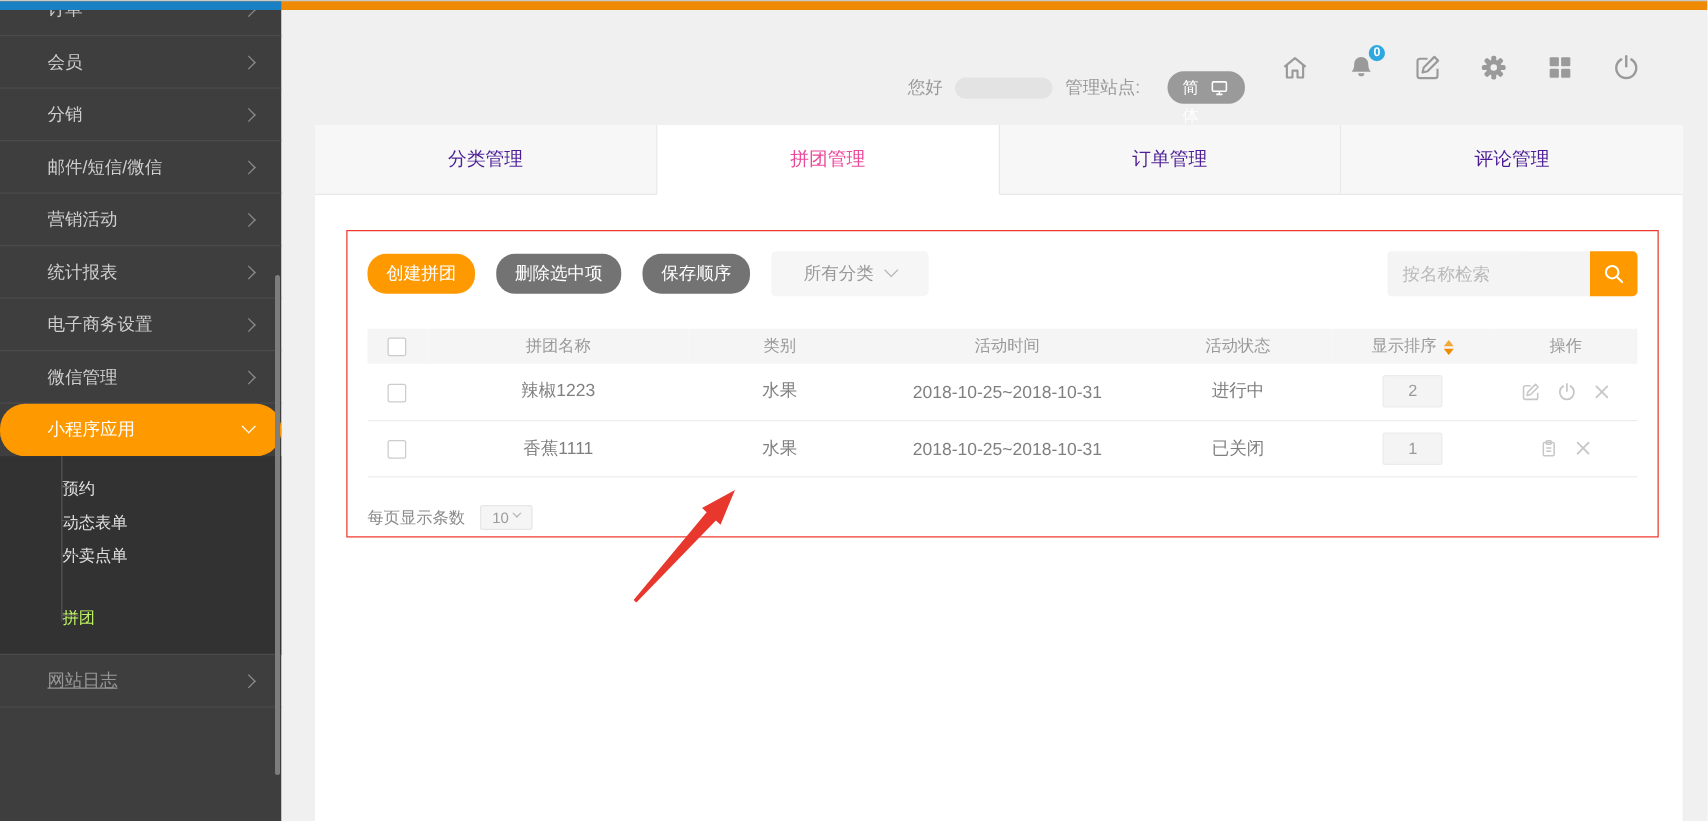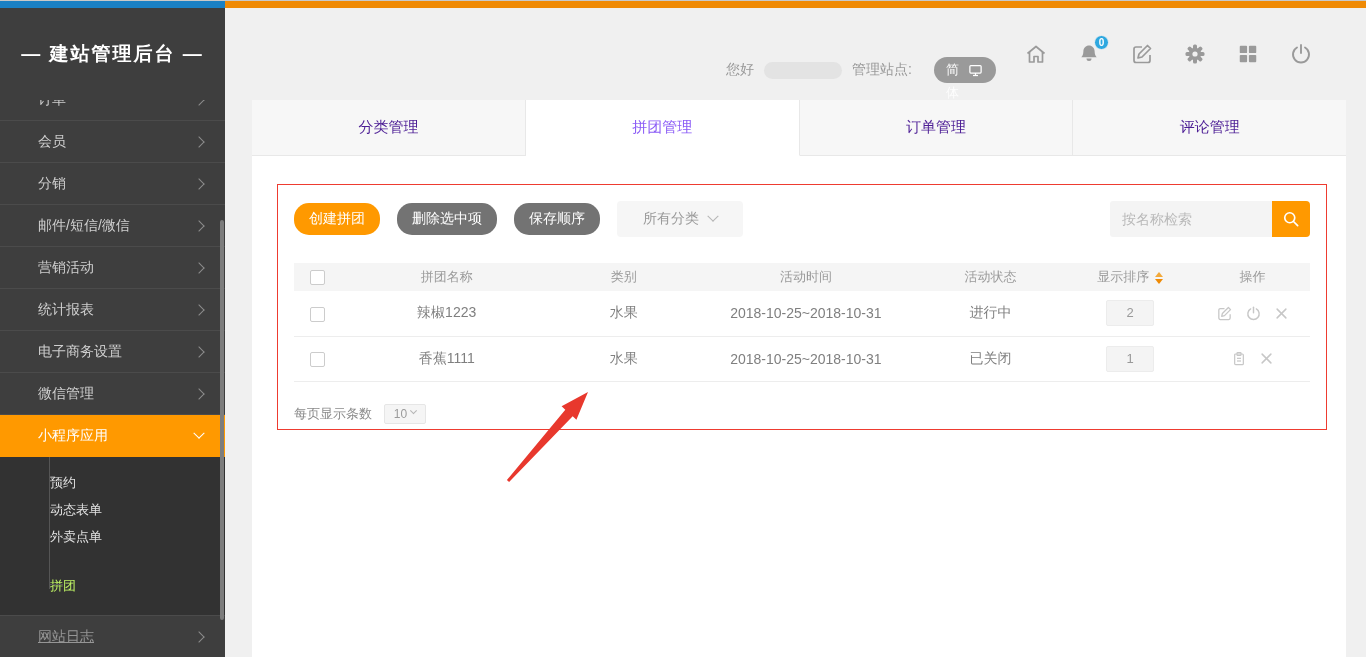--- a/index.html
+++ b/index.html
@@ -12,21 +12,21 @@
   .topbar .blue { position:absolute; left:0; top:0; bottom:0; width:225px; background:#1a80c4; }
 
   
   .sidebar { position:absolute; top:8px; left:0; width:225px; height:649px; background:#3e3e3e; color:#cfcfcf; }
   .logo { height:92px; display:flex; align-items:center; justify-content:center; color:#fff; font-size:19px; font-weight:bold; letter-spacing:2px; }
   .sb-scroll { position:absolute; right:1px; top:212px; width:4px; height:400px; background:#7d7d7d; border-radius:2px; }
   .nav-clip { height:21px; overflow:hidden; border-bottom:1px solid #4b4b4b; }
   .nav-clip .nav-item { transform:translateY(-21px); border-bottom:none; }
   .nav-item { height:42px; display:flex; align-items:center; justify-content:space-between; padding:0 22px 0 38px; font-size:14px; border-bottom:1px solid #4b4b4b; cursor:pointer; }
   .nav-item .chev { width:8px; height:8px; border-right:1.5px solid #8c8c8c; border-top:1.5px solid #8c8c8c; transform:rotate(45deg); flex:none; }
-  .nav-item.active { background:#f90; color:#fff; border-bottom-color:#f90; }
+  .nav-item.active { background:#f90; color:#fff; border-bottom-color:#f90;border-radius:20px; }
   .nav-item.active .chev { border-color:#fff; transform:rotate(135deg) translate(-2px,2px); }
   .nav-item.dim { color:#969696;text-decoration:underline; }
   .submenu { position:relative; background:#323232; padding:12px 0 16px 0; border-bottom:1px solid #4b4b4b; }
   .submenu:before { content:""; position:absolute; left:49px; top:0; bottom:26px; width:1px; background:#555; }
   .sub-item { position:relative; height:27px; line-height:27px; padding-left:50px; font-size:13px; color:#e2e2e2; cursor:pointer; }
   .sub-item:before { content:""; position:absolute; left:49px; top:12px; width:14px; height:1px; background:#555; }
   .sub-item.active { color:#bef264;margin-top:22px; }
 
   
   .hdr { position:absolute; top:8px; left:225px; right:0; height:92px; display:flex; align-items:center; justify-content:flex-end; padding-right:52px; color:#999; font-size:14px; }
@@ -36,21 +36,21 @@
   .lang-wrap { position:absolute; top:27px; left:12px; color:#fdfdfd; font-size:13px; }
   .icon-btn { position:relative; margin-left:27px; width:26px; height:26px; display:flex; align-items:center; justify-content:center; color:#9a9a9a; cursor:pointer; }
   .icon-btn svg { display:block; }
   .badge { position:absolute; top:-6px; right:-7px; min-width:15px; height:15px; border-radius:8px; background:#2ea8e0; border:1px solid #f0f0f0; color:#fff; font-size:10px; line-height:13px; text-align:center; font-weight:bold; }
 
   
   .card { position:absolute; top:100px; left:252px; width:1094px; height:557px; background:#fff; }
   .tabs { display:flex; height:56px; }
   .tab { flex:1; display:flex; align-items:center; justify-content:center; font-size:15px; color:#4c1d95; background:#f7f7f7; border-bottom:1px solid #e8e8e8; border-right:1px solid #e8e8e8; cursor:pointer; }
   .tab:last-child { border-right:none; }
-  .tab.active { background:#fff; color:#8b5cf6; border-bottom:1px solid #fff; }
+  .tab.active { background:#fff; color:#ec4899; border-bottom:1px solid #fff; }
 
   
   .region { position:absolute; left:25px; top:84px; width:1050px; height:246px; border:1px solid #ee3b30; padding:16px; }
   .toolbar { display:flex; align-items:center; height:36px; }
   .btn { height:32px; border:none; border-radius:15px; color:#fff; font-size:14px; padding:0 15px; cursor:pointer; font-family:Liberation Serif, serif; }
   .btn-orange { background:#f90; }
   .btn-gray { background:#737373; margin-left:17px; }
   .dropdown { margin-left:17px; height:36px; width:126px; background:#f6f6f6; border-radius:4px; color:#999; font-size:14px; display:flex; align-items:center; justify-content:center; gap:10px; cursor:pointer; }
   .dd-chev { width:8px; height:8px; border-right:1.5px solid #b5b5b5; border-bottom:1.5px solid #b5b5b5; transform:rotate(45deg) translate(-2px,-2px); }
   .search { margin-left:auto; display:flex; }
@@ -81,21 +81,20 @@
 </head>
 <body>
 
 <div class="page">
 
   <div class="topbar">
       <div class="blue"></div>
     </div>
 
   <div class="sidebar">
-    <div class="logo">— 建站管理后台 —</div>
 
     <div class="nav-clip">
       <div class="nav-item">
           <span>订单</span>
           <span class="chev"></span>
         </div>
     </div>
     <div class="nav-item">
         <span>会员</span>
         <span class="chev"></span>

